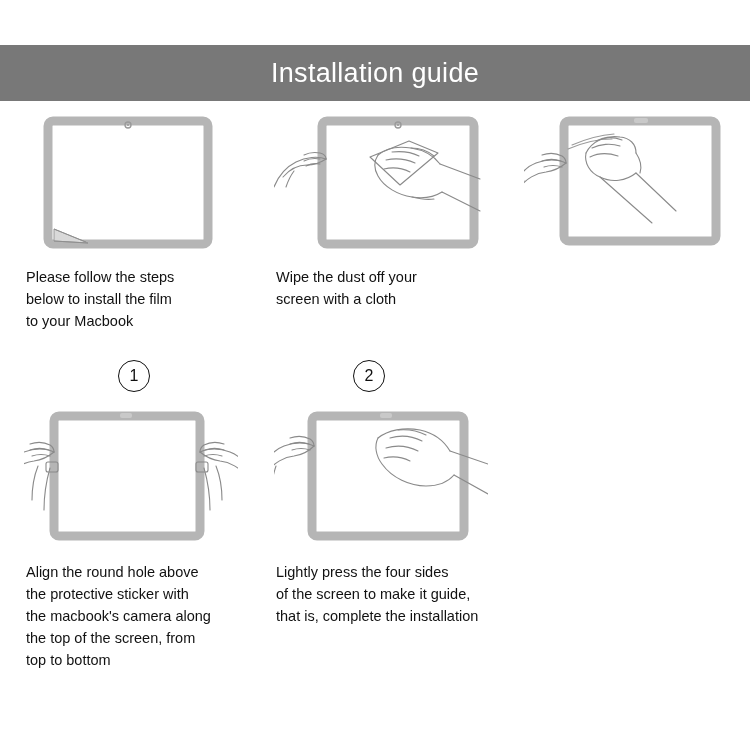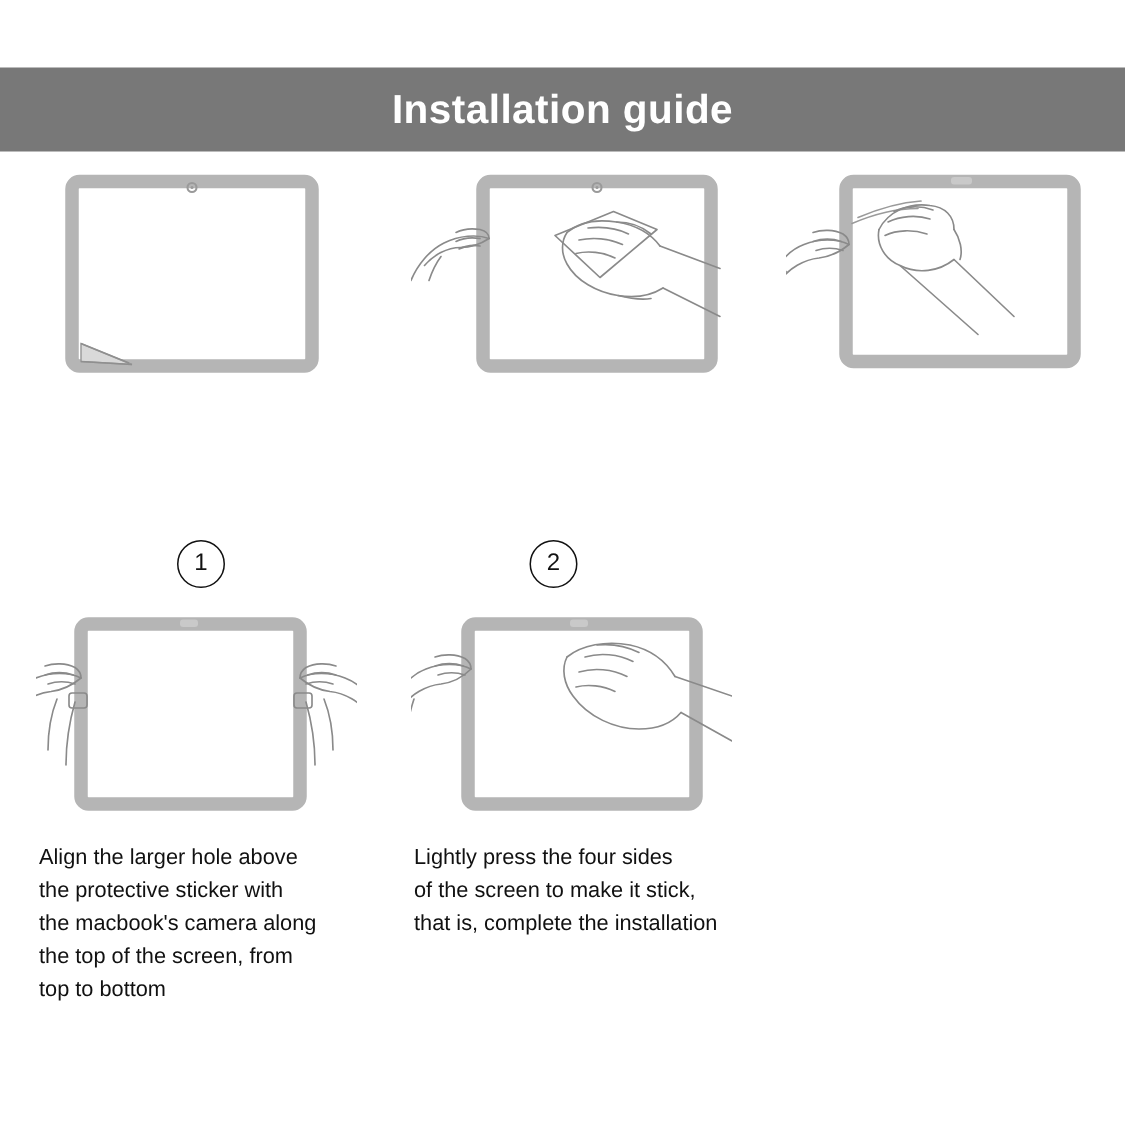--- a/index.html
+++ b/index.html
@@ -24,21 +24,21 @@
     width: 750px;
     height: 56px;
     background: #787878;
     display: flex;
     align-items: center;
     justify-content: center;
   }
   .header-title {
     color: #ffffff;
     font-size: 27px;
-    font-weight: 700;
+    font-weight: 400;
     letter-spacing: 0.3px;
     line-height: 1;
   }
 
   
   .steps-grid {
     position: absolute;
     left: 0;
     top: 115px;
     width: 750px;
@@ -110,20 +110,23 @@
         <rect x="24" y="6" width="160" height="123" rx="5" fill="none" stroke="#b5b5b5" stroke-width="9"></rect>
 
         <circle cx="104" cy="10" r="3" fill="none" stroke="#9a9a9a" stroke-width="1.4"></circle>
         <circle cx="104" cy="10" r="1" fill="#9a9a9a"></circle>
 
         <path d="M30 114 L30 126 L64 128 Z" fill="#d9d9d9" stroke="#9a9a9a" stroke-width="1"></path>
         <path d="M30 114 L62 127" fill="none" stroke="#8f8f8f" stroke-width="1"></path>
         <path d="M30 126 L64 128" fill="none" stroke="#8f8f8f" stroke-width="1"></path>
       </svg>
     </div>
+    <div class="step-text">Please follow the steps
+below to install the film
+to your Macbook</div>
     <div class="step-badge">
       <span>1</span>
     </div>
   </div>
 
   <div class="step-cell row-top col-2">
     <div class="step-art">
       <svg width="214" height="135" viewBox="0 0 214 135">
         <rect x="48" y="6" width="152" height="123" rx="5" fill="none" stroke="#b5b5b5" stroke-width="9"></rect>
         <circle cx="124" cy="10" r="3" fill="none" stroke="#9a9a9a" stroke-width="1.4"></circle>
@@ -148,20 +151,22 @@
           <path d="M137 33 C146 33 154 36 160 41"></path>
           <path d="M118 37 C127 36 137 37 145 41"></path>
           <path d="M112 45 C121 43 132 44 141 48"></path>
           <path d="M110 54 C118 52 128 53 136 57"></path>
           <path d="M168 77 L206 96"></path>
           <path d="M166 49 L206 64"></path>
           <path d="M138 82 C146 84 154 85 160 84"></path>
         </g>
       </svg>
     </div>
+    <div class="step-text">Wipe the dust off your
+screen with a cloth</div>
     <div class="step-badge">
       <span>2</span>
     </div>
   </div>
 
 
   <div class="step-cell row-bottom col-1">
     <div class="step-art">
       <svg width="214" height="135" viewBox="0 0 214 135">
         <rect x="40" y="6" width="152" height="120" rx="5" fill="none" stroke="#b5b5b5" stroke-width="9"></rect>
@@ -217,21 +222,21 @@
           <path d="M176 42 C182 47 188 50 196 51 C206 52 216 58 222 66"></path>
           <path d="M200 34 C194 32 186 32 180 35 C177 37 176 40 176 42"></path>
           <path d="M200 40 C194 38 187 38 181 40"></path>
           <path d="M198 46 C192 44 186 44 180 46"></path>
           <path d="M192 56 C196 66 198 78 198 90"></path>
           <path d="M180 58 C184 72 186 86 186 100"></path>
           <rect x="172" y="52" width="12" height="10" rx="2"></rect>
         </g>
       </svg>
     </div>
-    <div class="step-text">Align the larger hole above
+    <div class="step-text">Align the round hole above
 the protective sticker with
 the macbook's camera along
 the top of the screen, from
 top to bottom</div>
 
   </div>
 
   <div class="step-cell row-bottom col-3">
     <div class="step-art">
       <svg width="214" height="135" viewBox="0 0 214 135">
@@ -253,18 +258,18 @@
           <path d="M124 20 C134 19 144 21 152 25"></path>
           <path d="M116 28 C126 25 138 26 148 31"></path>
           <path d="M112 38 C122 35 134 36 144 41"></path>
           <path d="M110 48 C118 46 128 47 136 51"></path>
           <path d="M176 41 L214 54"></path>
           <path d="M180 65 L214 84"></path>
         </g>
       </svg>
     </div>
     <div class="step-text">Lightly press the four sides
-of the screen to make it stick,
+of the screen to make it guide,
 that is, complete the installation</div>
 
   </div>
 
 </div>
 
 </body></html>

